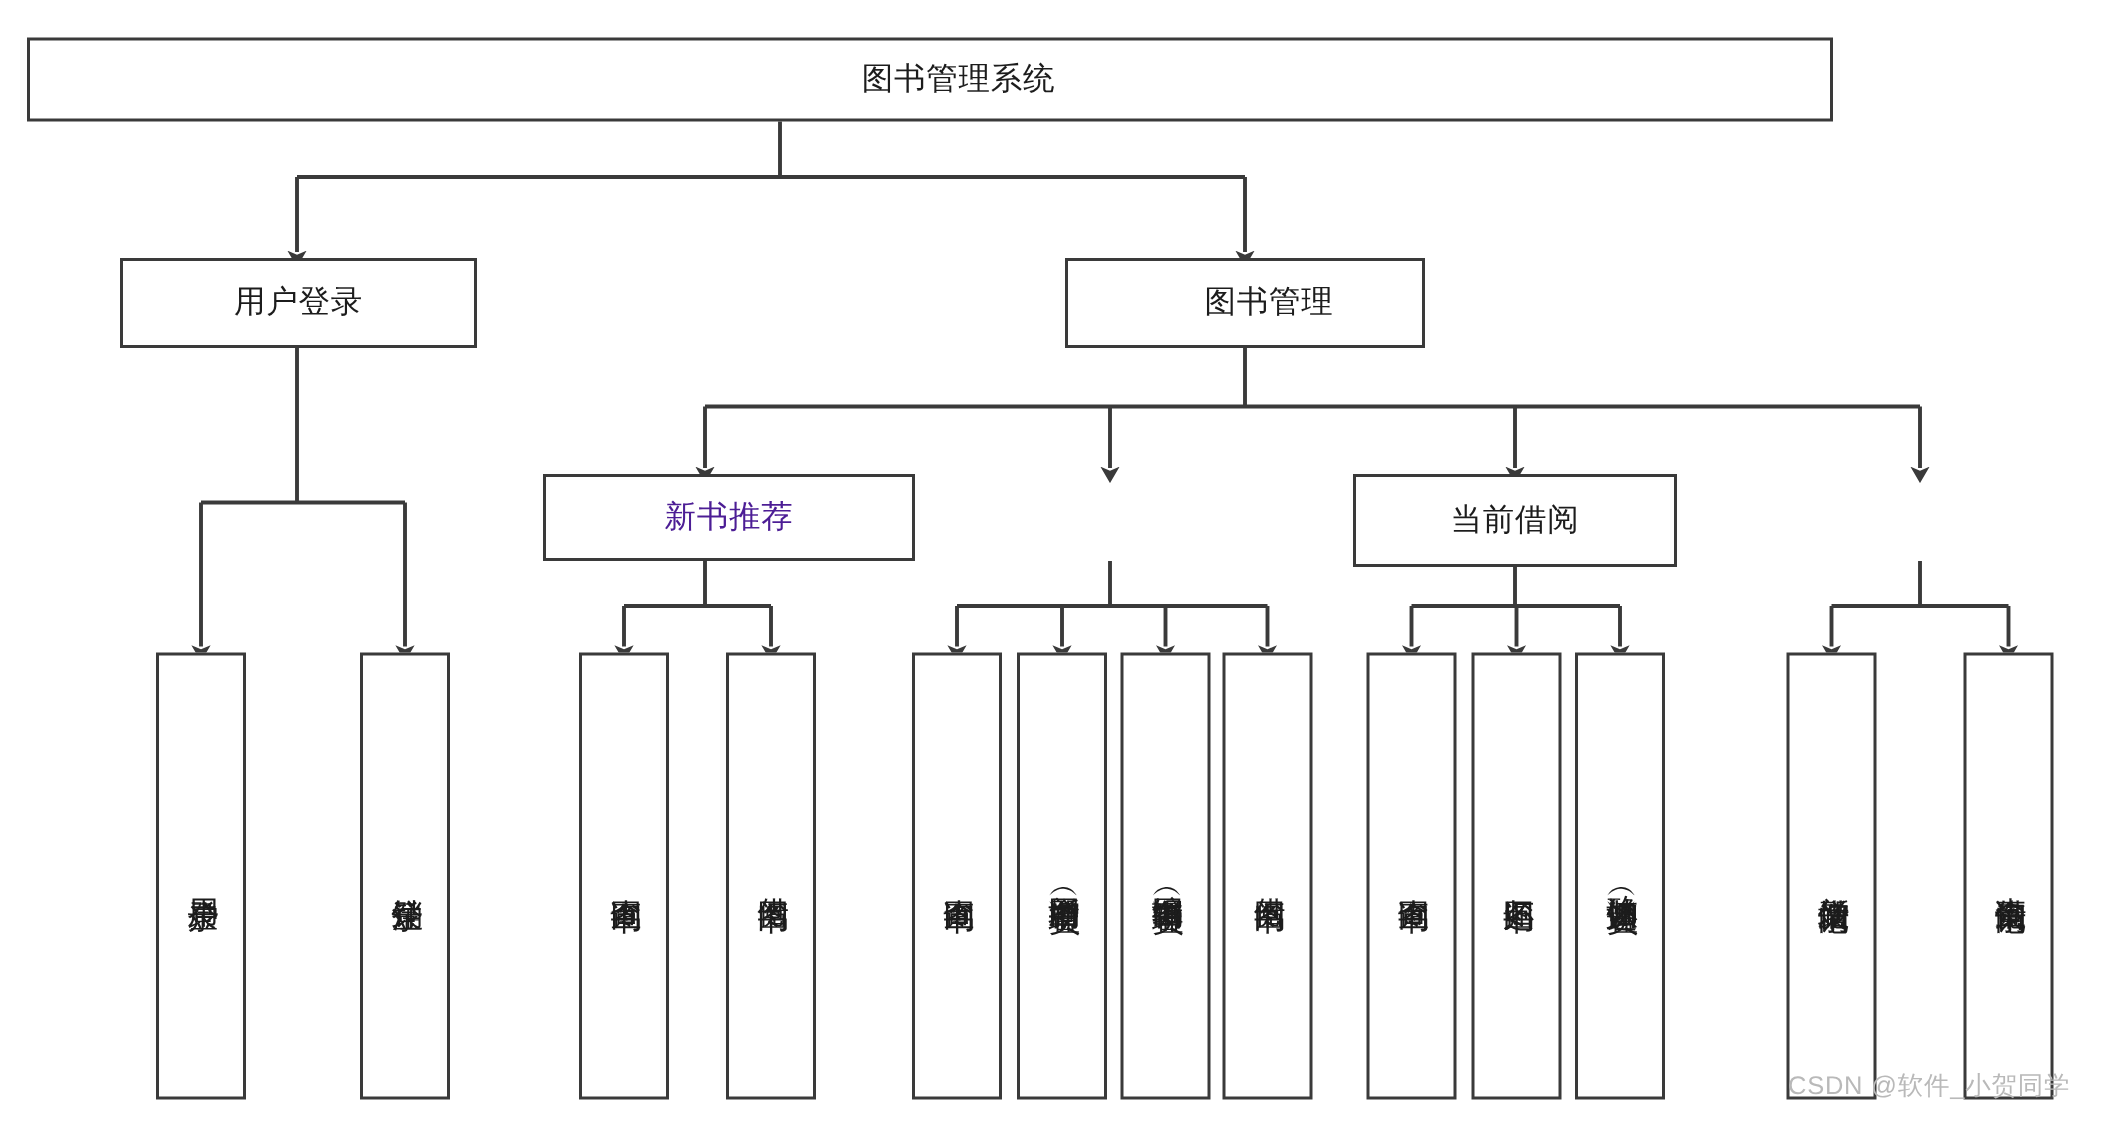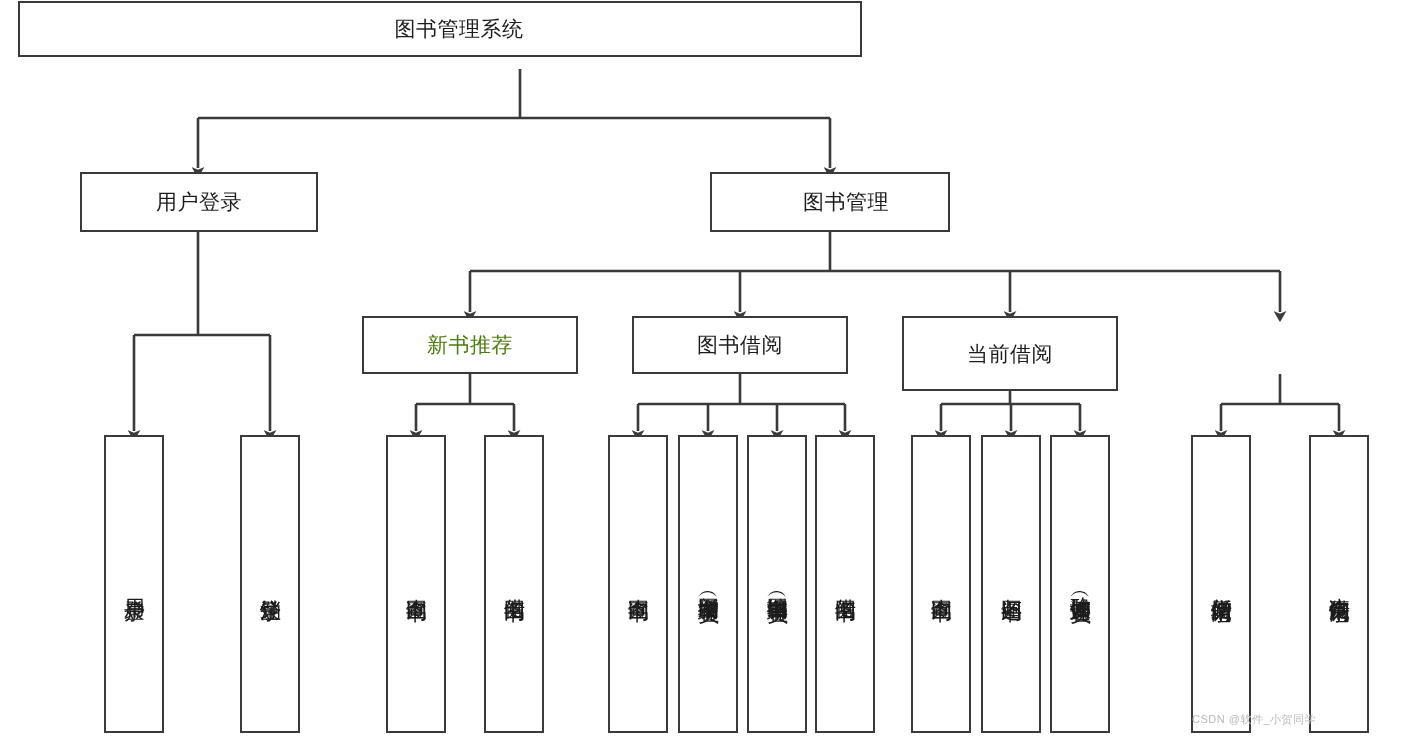--- a/index.html
+++ b/index.html
@@ -49,21 +49,21 @@
     text-align: center;
   }
   .node.vert > span {
     display: block;
     writing-mode: vertical-rl;
     text-orientation: upright;
   }
   .watermark {
     position: absolute;
     color: #b9b9b9;
-    font-size: 11px;
+    font-size: 17px;
     letter-spacing: 0.5px;
     white-space: nowrap;
     user-select: none;
   }
 </style>
 </head>
 <body>
 
 <div id="canvas" style="background: rgb(255, 255, 255);">
 
@@ -113,38 +113,35 @@
       <path d="M 1011 404 L 1011 431" marker-end="url(#arrow)" stroke="#3a3a3a"></path>
       <path d="M 1080 404 L 1080 431" marker-end="url(#arrow)" stroke="#3a3a3a"></path>
 
       <path d="M 1280 374 L 1280 404" stroke="#3a3a3a"></path>
       <path d="M 1221 404 L 1339 404" stroke="#3a3a3a"></path>
       <path d="M 1221 404 L 1221 431" marker-end="url(#arrow)" stroke="#3a3a3a"></path>
       <path d="M 1339 404 L 1339 431" marker-end="url(#arrow)" stroke="#3a3a3a"></path>
     </g>
   </svg>
 
-  <div class="node horiz" style="left: 18px; top: 1px; width: 844px; height: 56px; background: rgb(255, 255, 255); border-color: rgb(58, 58, 58); color: rgb(28, 28, 28); padding-left: 38px;">
+  <div class="node horiz" style="left: 18px; top: 25px; width: 1204px; height: 56px; background: rgb(255, 255, 255); border-color: rgb(58, 58, 58); color: rgb(28, 28, 28); padding-left: 38px;">
     <span>图书管理系统</span>
   </div>
 
   <div class="node horiz" style="left: 80px; top: 172px; width: 238px; height: 60px; background: rgb(255, 255, 255); border-color: rgb(58, 58, 58); color: rgb(28, 28, 28);">
     <span>用户登录</span>
   </div>
   <div class="node horiz" style="left: 710px; top: 172px; width: 240px; height: 60px; background: rgb(255, 255, 255); border-color: rgb(58, 58, 58); color: rgb(28, 28, 28); padding-left: 32px;">
     <span>图书管理</span>
   </div>
 
-  <div class="node horiz" style="left: 362px; top: 316px; width: 216px; height: 58px; background: rgb(255, 255, 255); border-color: rgb(58, 58, 58); color: #4d7c0f;">
+  <div class="node horiz" style="left: 362px; top: 316px; width: 248px; height: 58px; background: rgb(255, 255, 255); border-color: rgb(58, 58, 58); color: #4c1d95;">
     <span>新书推荐</span>
   </div>
-  <div class="node horiz" style="left: 632px; top: 316px; width: 216px; height: 58px; background: rgb(255, 255, 255); border-color: rgb(58, 58, 58); color: rgb(28, 28, 28);">
-    <span>图书借阅</span>
-  </div>
-  <div class="node horiz" style="left: 902px; top: 316px; width: 216px; height: 75px; background: rgb(255, 255, 255); border-color: rgb(58, 58, 58); color: rgb(28, 28, 28);">
+  <div class="node horiz" style="left: 902px; top: 316px; width: 216px; height: 62px; background: rgb(255, 255, 255); border-color: rgb(58, 58, 58); color: rgb(28, 28, 28);">
     <span>当前借阅</span>
   </div>
 
   <div class="node vert" style="left: 104px; top: 435px; width: 60px; height: 298px; background: rgb(255, 255, 255); border-color: rgb(58, 58, 58); color: rgb(28, 28, 28);">
     <span>用户登录</span>
   </div>
   <div class="node vert" style="left: 240px; top: 435px; width: 60px; height: 298px; background: rgb(255, 255, 255); border-color: rgb(58, 58, 58); color: rgb(28, 28, 28);">
     <span>注销登录</span>
   </div>
   <div class="node vert" style="left: 386px; top: 435px; width: 60px; height: 298px; background: rgb(255, 255, 255); border-color: rgb(58, 58, 58); color: rgb(28, 28, 28);">

